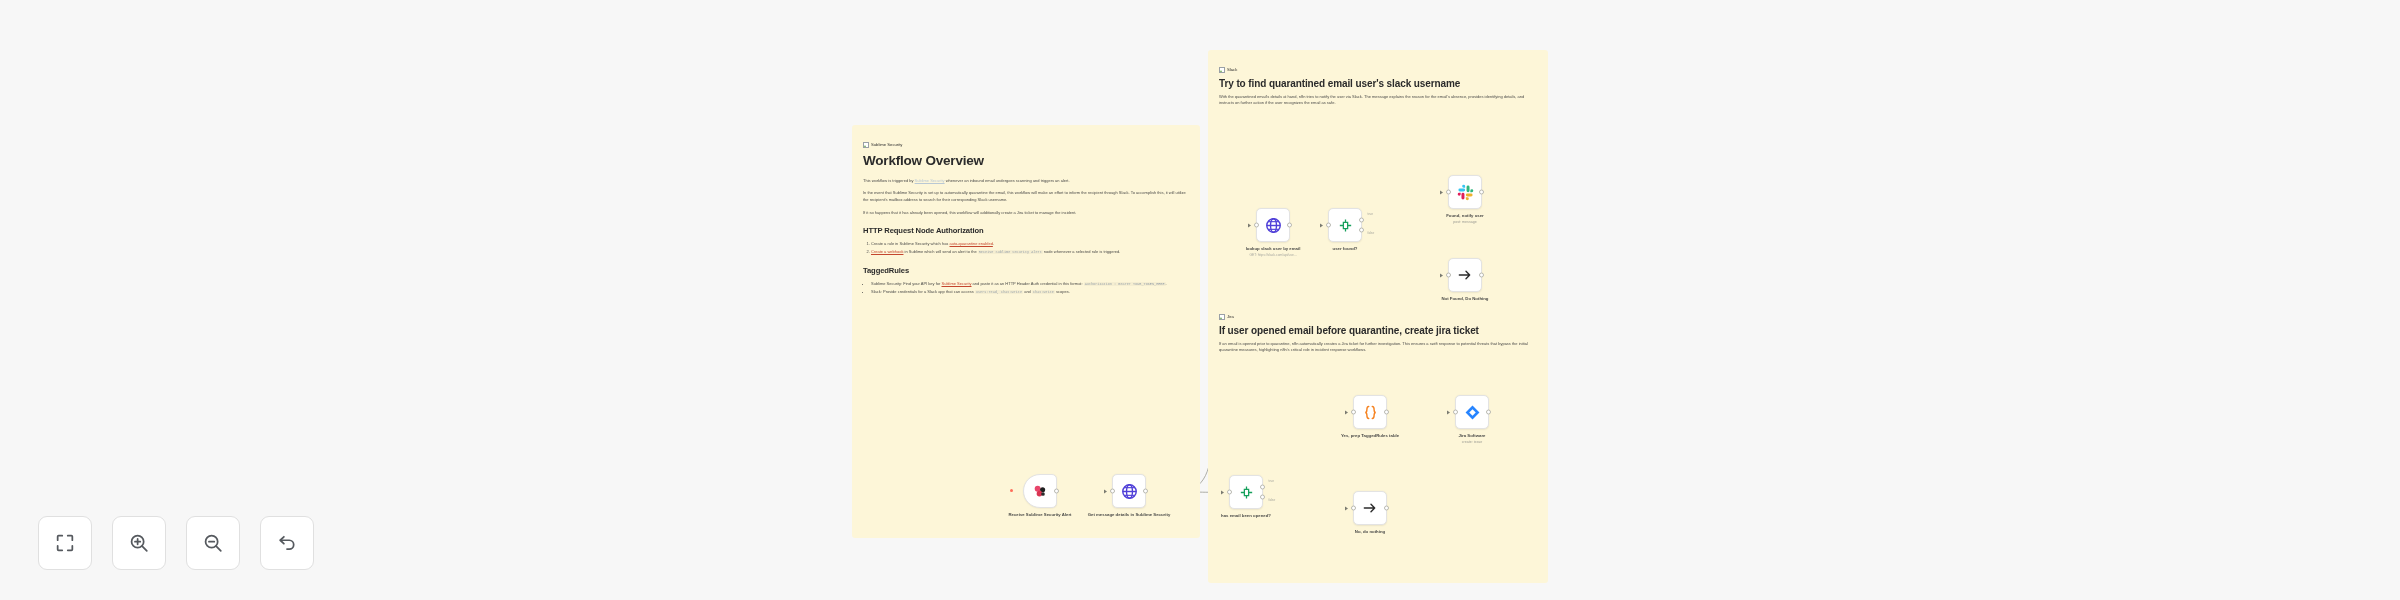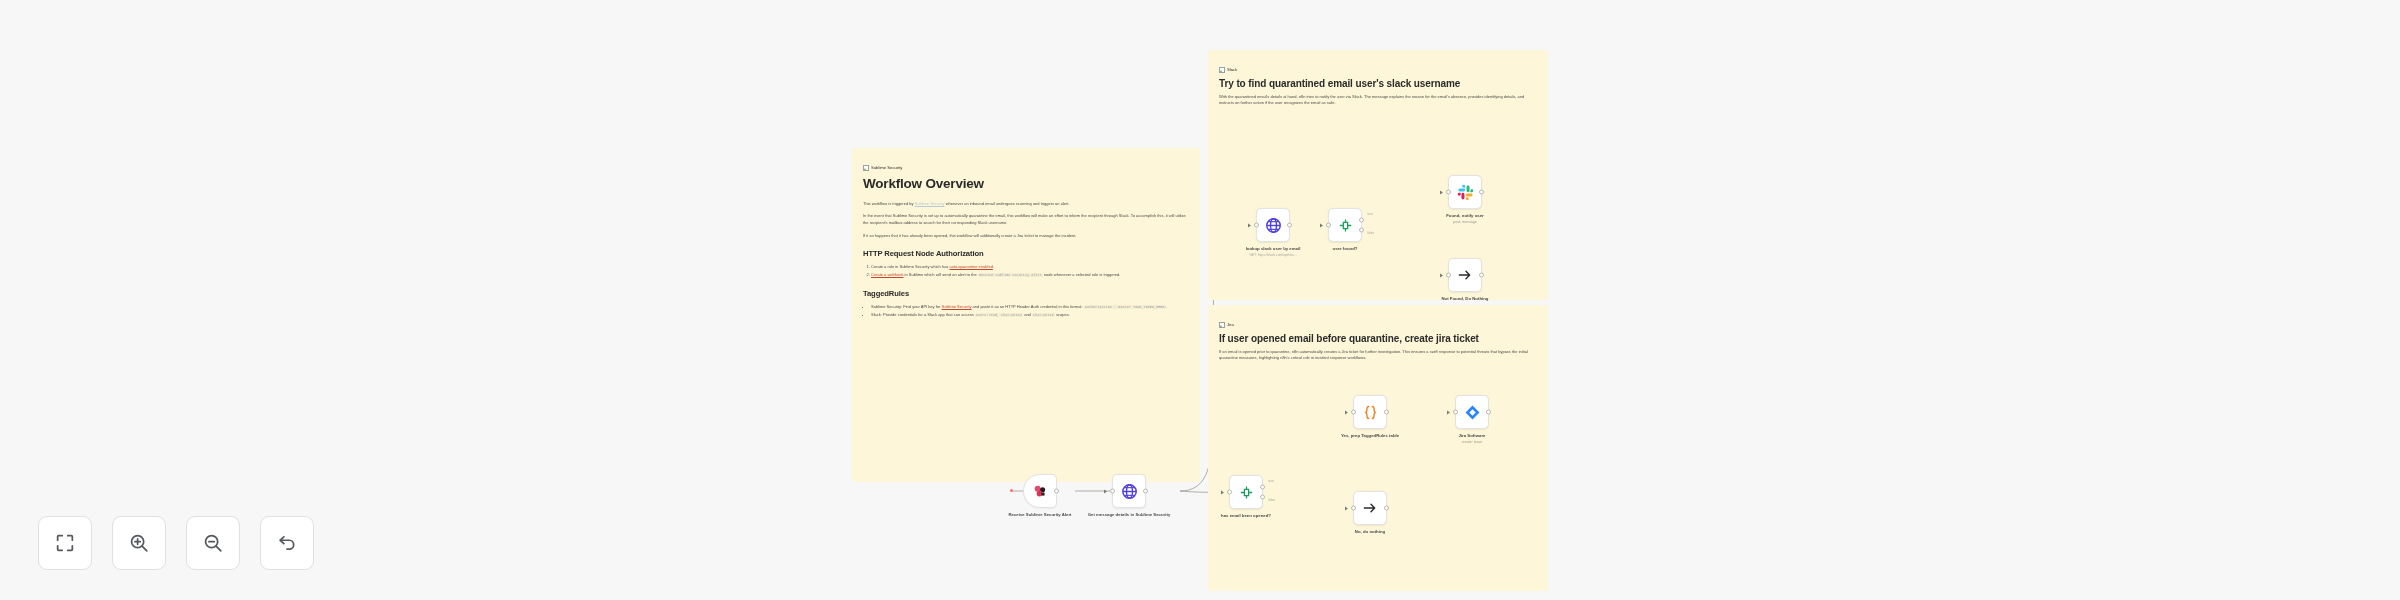--- a/index.html
+++ b/index.html
@@ -249,21 +249,21 @@
       <path d="M 1397,233 C 1420,240 1425,265 1443,275"></path>
 
       <path d="M 1298,484 C 1318,482 1325,440 1348,422"></path>
 
       <path d="M 1298,500 C 1320,505 1330,508 1348,508"></path>
 
       <path d="M 1417,412 L 1452,412"></path>
     </g>
   </svg>
 
-  <div class="sticky" style="left:852px; top:148px; width:348px; height:334px;">
+  <div class="sticky" style="left:852px; top:125px; width:348px; height:413px;">
     <div class="sticky-inner">
       <div class="brokenimg">
         <span class="glyph"></span>
           <span>Sublime Security</span>
       </div>
       <h1>Workflow Overview</h1>
 
       <p>
         This workflow is triggered by <span class="lnk2">Sublime Security</span> whenever an inbound email undergoes scanning and triggers an alert.
       </p>
@@ -292,21 +292,21 @@
     <div class="sticky-inner">
       <div class="brokenimg">
         <span class="glyph"></span>
           <span>Slack</span>
       </div>
       <h3>Try to find quarantined email user's slack username</h3>
       <p>With the quarantined email's details at hand, n8n tries to notify the user via Slack. The message explains the reason for the email's absence, provides identifying details, and instructs on further action if the user recognizes the email as safe.</p>
     </div>
   </div>
 
-  <div class="sticky" style="left:1208px; top:305px; width:340px; height:286px;">
+  <div class="sticky" style="left:1208px; top:297px; width:340px; height:286px;">
     <div class="sticky-inner">
       <div class="brokenimg">
         <span class="glyph"></span>
           <span>Jira</span>
       </div>
       <h3>If user opened email before quarantine, create jira ticket</h3>
       <p>If an email is opened prior to quarantine, n8n automatically creates a Jira ticket for further investigation. This ensures a swift response to potential threats that bypass the initial quarantine measures, highlighting n8n's critical role in incident response workflows.</p>
     </div>
   </div>
 

